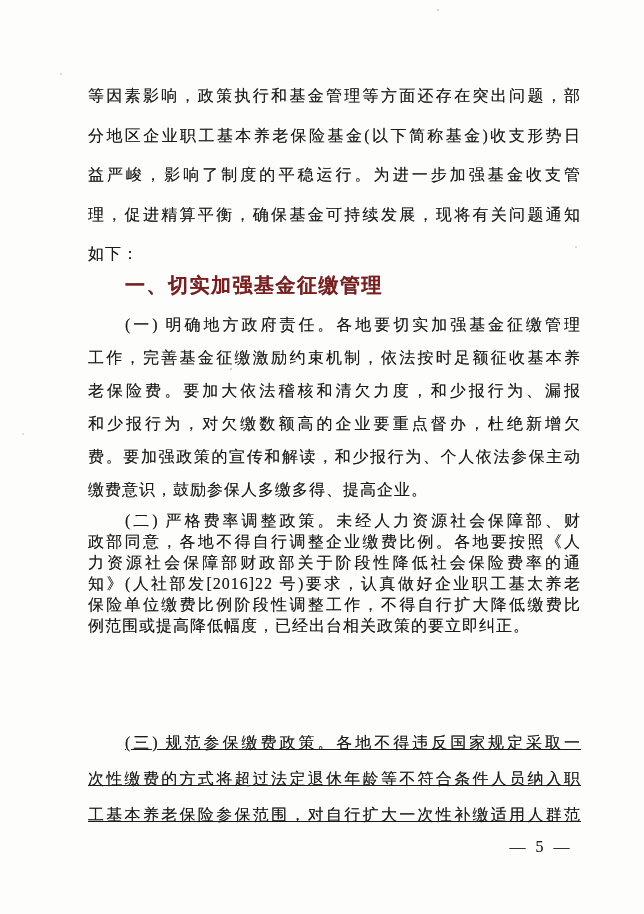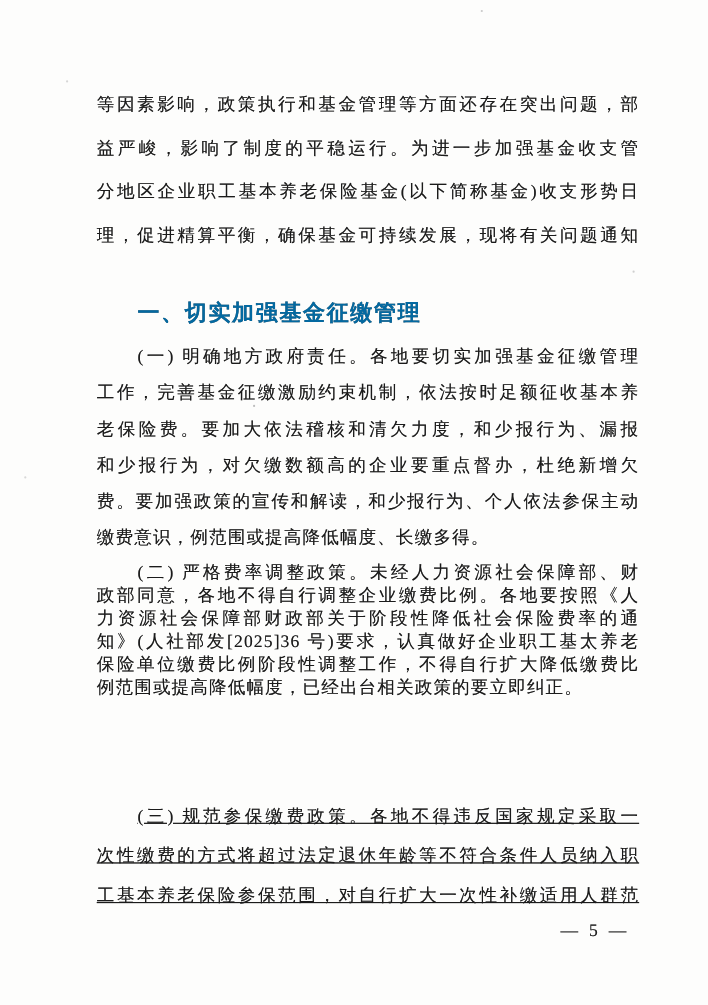--- a/index.html
+++ b/index.html
@@ -38,21 +38,21 @@
     left:88px; top:267px; width:493px;
     line-height:36px;
   }
   .heading {
     margin:0;
     padding-left:37px;
     font-family:"Liberation Sans","DejaVu Sans",sans-serif;
     font-weight:700;
     font-size:20px;
     letter-spacing:1.5px;
-    color:#0369a1;
+    color:#7f1d1d;
     text-shadow:0 0 0.5px rgba(0,0,0,0.6);
   }
   .p-item1 { top:308px; }
   .p-item1 .l { line-height:33px; }
   .p-item2 { top:510px; }
   .p-item2 .l { line-height:21px; }
   .p-item3 { top:725px; }
   .p-item3 .l { line-height:36px;text-decoration:underline; }
   .pageno {
     position:absolute;
@@ -76,43 +76,44 @@
   .s5 { left:230px; top:368px; background:#bdbdbd; width:2px; height:2px; }
   .s6 { left:296px; top:600px; background:#dcdcdc; }
 </style>
 </head>
 <body>
 
 <div class="page">
 
   <div class="block p-intro">
     <div class="l j">等因素影响，政策执行和基金管理等方面还存在突出问题，部</div>
+    <div class="l j">分地区企业职工基本养老保险基金(以下简称基金)收支形势日</div>
     <div class="l j">益严峻，影响了制度的平稳运行。为进一步加强基金收支管</div>
-    <div class="l j">分地区企业职工基本养老保险基金(以下简称基金)收支形势日</div>
     <div class="l j">理，促进精算平衡，确保基金可持续发展，现将有关问题通知</div>
+    <div class="l">如下：</div>
   </div>
 
   <div class="heading-block">
     <h2 class="heading">一、切实加强基金征缴管理</h2>
   </div>
 
   <div class="block p-item1">
     <div class="l j ind">(一) 明确地方政府责任。各地要切实加强基金征缴管理</div>
     <div class="l j">工作，完善基金征缴激励约束机制，依法按时足额征收基本养</div>
     <div class="l j">老保险费。要加大依法稽核和清欠力度，和少报行为、漏报</div>
     <div class="l j">和少报行为，对欠缴数额高的企业要重点督办，杜绝新增欠</div>
     <div class="l j">费。要加强政策的宣传和解读，和少报行为、个人依法参保主动</div>
-    <div class="l">缴费意识，例范围或提高降低幅度、长缴多得。</div>
+    <div class="l">缴费意识，鼓励参保人多缴多得、提高企业。</div>
   </div>
 
   <div class="block p-item2">
     <div class="l j ind">(二) 严格费率调整政策。未经人力资源社会保障部、财</div>
     <div class="l j">政部同意，各地不得自行调整企业缴费比例。各地要按照《人</div>
     <div class="l j">力资源社会保障部财政部关于阶段性降低社会保险费率的通</div>
-    <div class="l j">知》(人社部发[2025]36 号)要求，认真做好企业职工基太养老</div>
+    <div class="l j">知》(人社部发[2016]22 号)要求，认真做好企业职工基太养老</div>
     <div class="l j">保险单位缴费比例阶段性调整工作，不得自行扩大降低缴费比</div>
     <div class="l">例范围或提高降低幅度，已经出台相关政策的要立即纠正。</div>
   </div>
 
   <div class="block p-item3">
     <div class="l j ind">(三) 规范参保缴费政策。各地不得违反国家规定采取一</div>
     <div class="l j">次性缴费的方式将超过法定退休年龄等不符合条件人员纳入职</div>
     <div class="l j">工基本养老保险参保范围，对自行扩大一次性补缴适用人群范</div>
   </div>
 

